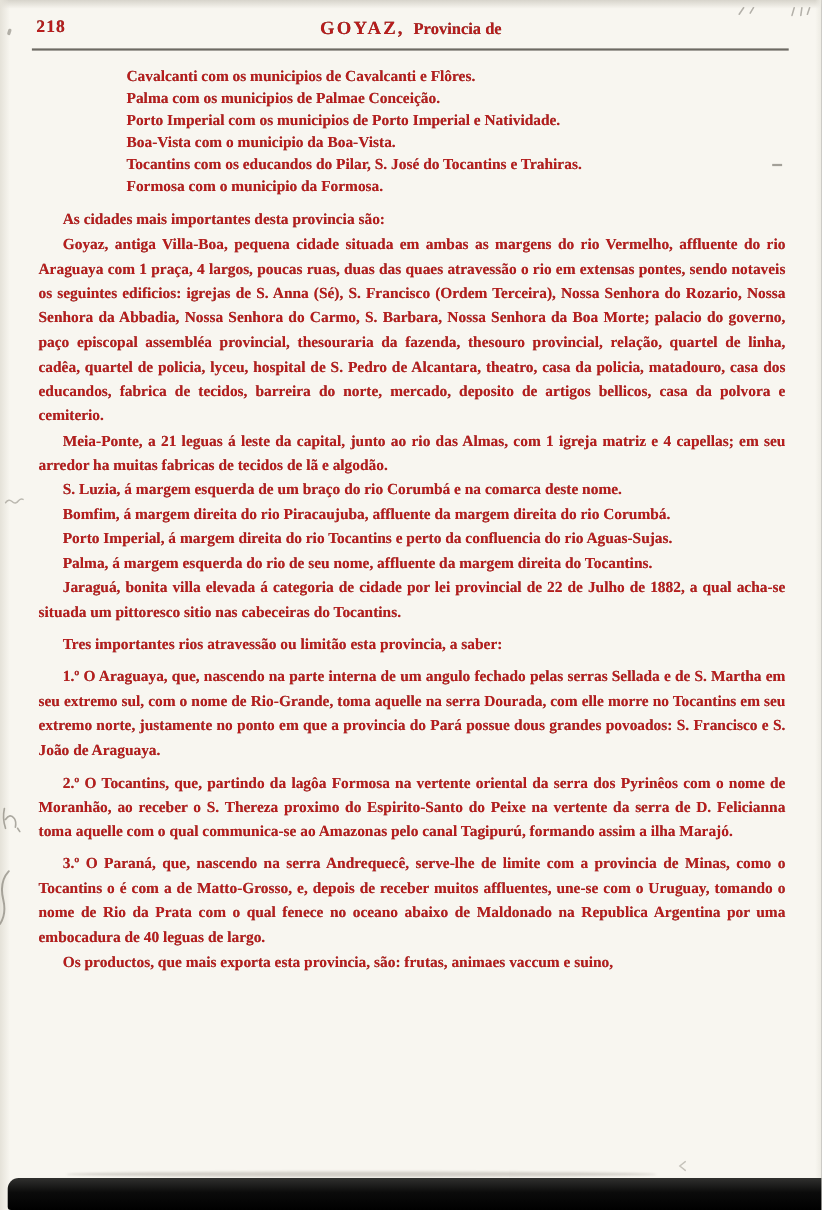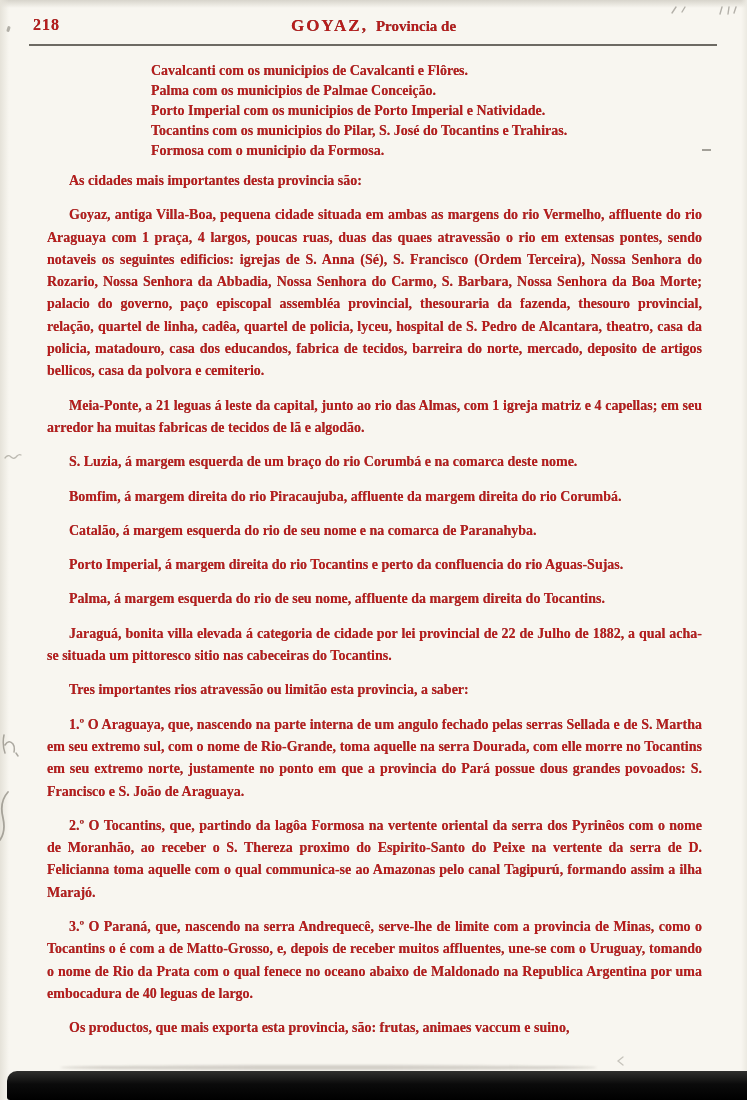--- a/index.html
+++ b/index.html
@@ -22,23 +22,23 @@
   .running-title{position:absolute;top:16px;left:0;right:0;text-align:center;
     font-size:15px;text-shadow:0 0 .5px rgba(41,37,27,.7);}
   .running-title .city{font-size:17px;letter-spacing:2px;text-align:right;}
   .running-title .rest{margin-left:8px;}
   .head-rule{position:absolute;top:44px;left:29px;right:30px;height:0;
     border-top:2px solid #55514a;opacity:.85;}
 
   .body-text{position:absolute;top:61px;left:35px;right:33px;
     font-size:14px;line-height:22.3px;text-align:justify;
     text-shadow:0 0 .45px rgba(41,37,27,.55);}
-  .muni-list{margin:0 0 9px 116px;line-height:20px;text-align:left;}
+  .muni-list{margin:0 0 9px 80px;line-height:20px;text-align:left;}
   .muni-line{white-space:nowrap;}
-  p.para{margin:12px;text-indent:22px;}
+  p.para{margin:0;text-indent:22px;}
   p.mt{margin-top:7px;}
 
   
   .gutter-smudge{position:absolute;left:60px;right:150px;top:1065px;height:5px;
     background:rgba(125,120,108,.30);border-radius:50%;filter:blur(1px);}
   .gutter-bar{position:absolute;left:7px;right:0;top:1071px;height:29px;
     background:linear-gradient(#30302e,#0b0b0b 45%,#000);
     border-radius:10px 0 0 3px;}
 
   
@@ -68,30 +68,30 @@
   </div>
 
   <div class="head-rule"></div>
 
   <div class="body-text">
 
     <div class="muni-list">
       <div class="muni-line">Cavalcanti com os municipios de Cavalcanti e Flôres.</div>
       <div class="muni-line">Palma com os municipios de Palmae Conceição.</div>
       <div class="muni-line">Porto Imperial com os municipios de Porto Imperial e Natividade.</div>
-      <div class="muni-line">Tocantins com os municipios do Pilar, S. José do Tocantins e Trahiras.</div>
+      <div class="muni-line">Boa-Vista com o municipio da Boa-Vista.</div>
+      <div class="muni-line">Tocantins com os educandos do Pilar, S. José do Tocantins e Trahiras.</div>
       <div class="muni-line">Formosa com o municipio da Formosa.</div>
     </div>
 
     <p class="para mt">As cidades mais importantes desta provincia são:</p>
     <p class="para">Goyaz, antiga Villa-Boa, pequena cidade situada em ambas as margens do rio Vermelho, affluente do rio Araguaya com 1 praça, 4 largos, poucas ruas, duas das quaes atravessão o rio em extensas pontes, sendo notaveis os seguintes edificios: igrejas de S. Anna (Sé), S. Francisco (Ordem Terceira), Nossa Senhora do Rozario, Nossa Senhora da Abbadia, Nossa Senhora do Carmo, S. Barbara, Nossa Senhora da Boa Morte; palacio do governo, paço episcopal assembléa provincial, thesouraria da fazenda, thesouro provincial, relação, quartel de linha, cadêa, quartel de policia, lyceu, hospital de S. Pedro de Alcantara, theatro, casa da policia, matadouro, casa dos educandos, fabrica de tecidos, barreira do norte, mercado, deposito de artigos bellicos, casa da polvora e cemiterio.</p>
     <p class="para">Meia-Ponte, a 21 leguas á leste da capital, junto ao rio das Almas, com 1 igreja matriz e 4 capellas; em seu arredor ha muitas fabricas de tecidos de lã e algodão.</p>
     <p class="para">S. Luzia, á margem esquerda de um braço do rio Corumbá e na comarca deste nome.</p>
     <p class="para">Bomfim, á margem direita do rio Piracaujuba, affluente da margem direita do rio Corumbá.</p>
-    <p class="para">Catalão, á margem esquerda do rio de seu nome e na comarca de Paranahyba.</p>
     <p class="para">Porto Imperial, á margem direita do rio Tocantins e perto da confluencia do rio Aguas-Sujas.</p>
     <p class="para">Palma, á margem esquerda do rio de seu nome, affluente da margem direita do Tocantins.</p>
     <p class="para">Jaraguá, bonita villa elevada á categoria de cidade por lei provincial de 22 de Julho de 1882, a qual acha-se situada um pittoresco sitio nas cabeceiras do Tocantins.</p>
     <p class="para mt">Tres importantes rios atravessão ou limitão esta provincia, a saber:</p>
     <p class="para mt">1.º O Araguaya, que, nascendo na parte interna de um angulo fechado pelas serras Sellada e de S. Martha em seu extremo sul, com o nome de Rio-Grande, toma aquelle na serra Dourada, com elle morre no Tocantins em seu extremo norte, justamente no ponto em que a provincia do Pará possue dous grandes povoados: S. Francisco e S. João de Araguaya.</p>
     <p class="para mt">2.º O Tocantins, que, partindo da lagôa Formosa na vertente oriental da serra dos Pyrinêos com o nome de Moranhão, ao receber o S. Thereza proximo do Espirito-Santo do Peixe na vertente da serra de D. Felicianna toma aquelle com o qual communica-se ao Amazonas pelo canal Tagipurú, formando assim a ilha Marajó.</p>
     <p class="para mt">3.º O Paraná, que, nascendo na serra Andrequecê, serve-lhe de limite com a provincia de Minas, como o Tocantins o é com a de Matto-Grosso, e, depois de receber muitos affluentes, une-se com o Uruguay, tomando o nome de Rio da Prata com o qual fenece no oceano abaixo de Maldonado na Republica Argentina por uma embocadura de 40 leguas de largo.</p>
     <p class="para">Os productos, que mais exporta esta provincia, são: frutas, animaes vaccum e suino,</p>
 
   </div>

